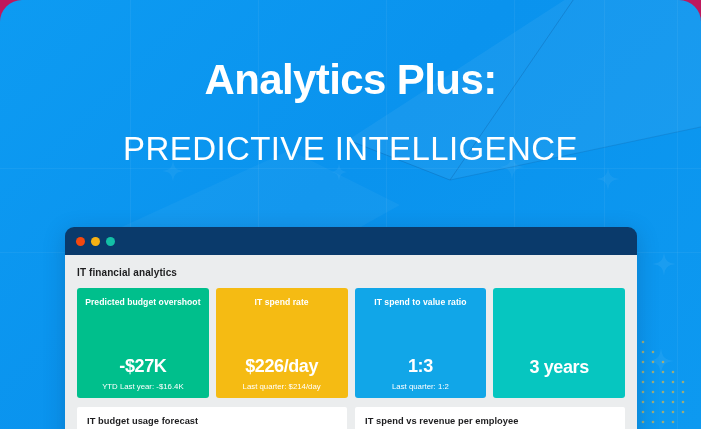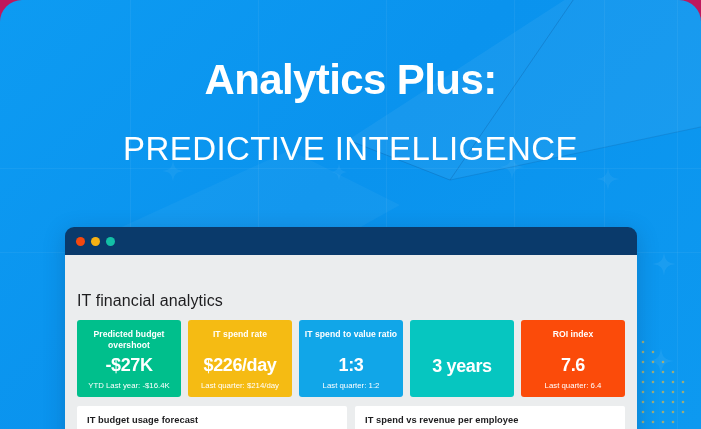--- a/index.html
+++ b/index.html
@@ -116,36 +116,35 @@
   }
   .dot { width: 9px; height: 9px; border-radius: 50%; display: block; }
 
   .win-body {
     background: #ebedee;
     height: 202px;
     padding: 12px 12px 0 12px;
   }
 
   .win-heading {
-    font-size: 16px;
-    font-weight: normal;
+    font-size: 10px;
+    font-weight: bold;
     color: #1d1d1f;
     letter-spacing: 0.1px;
     margin-bottom: 10px;
-    margin-top: 25px;
   }
 
   
   .kpi-row {
     display: flex;
     gap: 7px;
   }
   .kpi {
     flex: 1;
-    height: 77px;
+    height: 110px;
     border-radius: 3px;
     color: #ffffff;
     text-align: center;
     padding: 9px 5px 7px 5px;
     display: flex;
     flex-direction: column;
     justify-content: flex-start;
   }
   .kpi-label {
     font-size: 8.6px;
@@ -345,25 +344,20 @@
           <div class="kpi-label">IT spend to value ratio</div>
           <div class="kpi-value">1:3</div>
           <div class="kpi-note">Last quarter: 1:2</div>
         </div>
 
         <div class="kpi" style="background:#06c6c0;">
           <div class="kpi-value">3 years</div>
           <div class="kpi-note"></div>
         </div>
 
-        <div class="kpi" style="background:#fb4b0a;">
-          <div class="kpi-label">ROI index</div>
-          <div class="kpi-value">7.6</div>
-          <div class="kpi-note">Last quarter: 6.4</div>
-        </div>
 
       </div>
 
       <div class="panel-row">
         <div class="panel">
           <div class="panel-title">IT budget usage forecast</div>
         </div>
         <div class="panel">
           <div class="panel-title">IT spend vs revenue per employee</div>
         </div>

